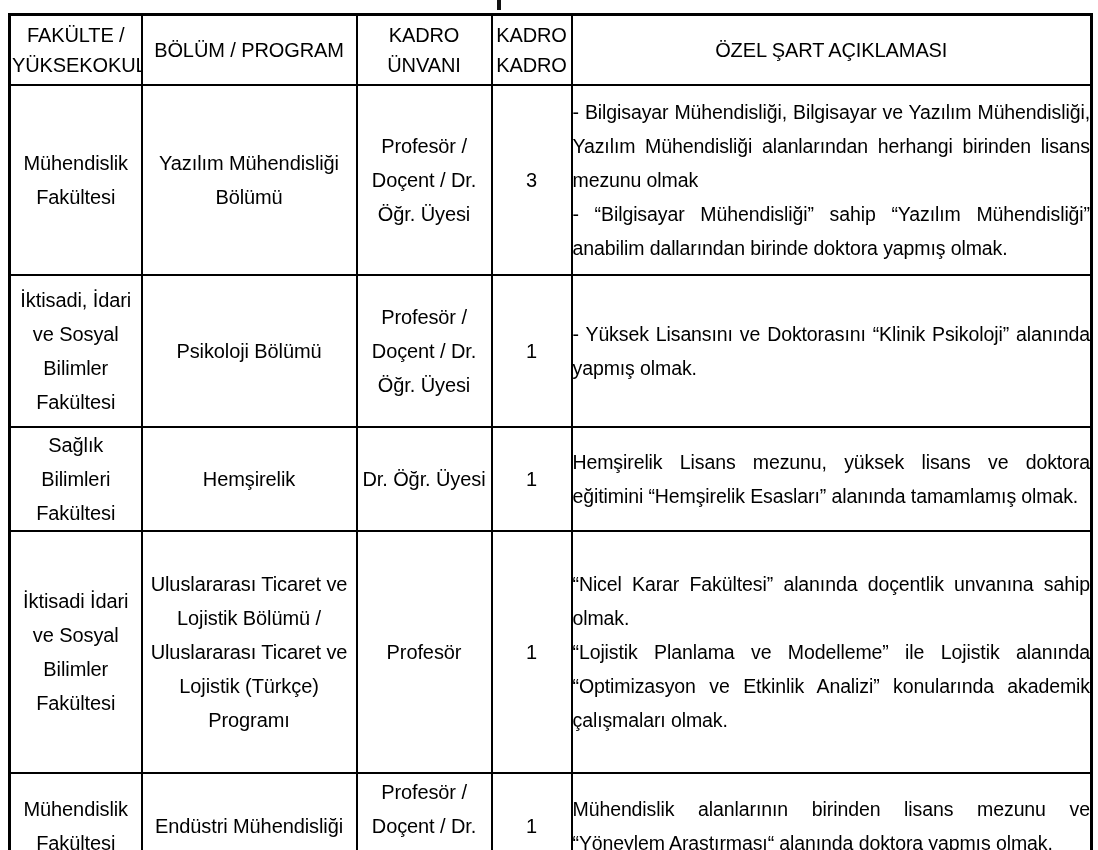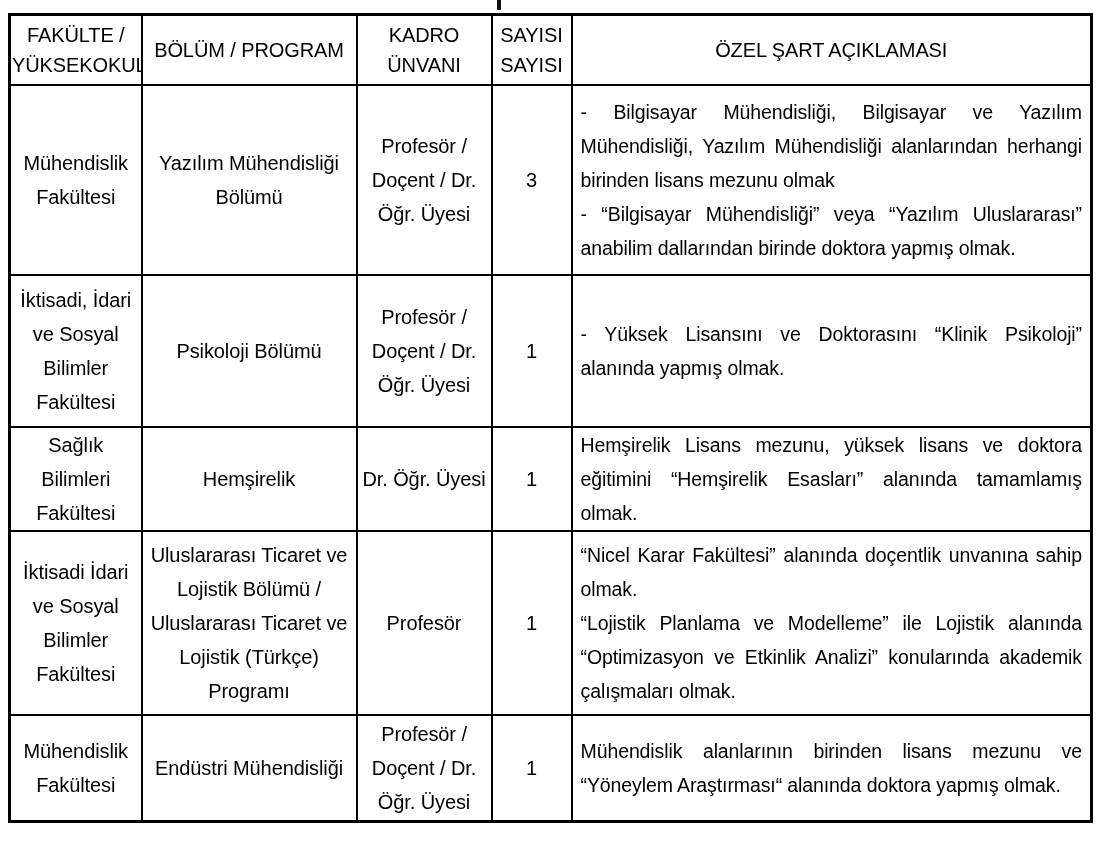--- a/index.html
+++ b/index.html
@@ -19,21 +19,21 @@
     border:2px solid #000;padding:0;vertical-align:middle;
     font-weight:normal;letter-spacing:-0.1px;overflow:hidden;
   }
   th{
     text-align:center;font-size:20px;line-height:30px;padding:2px 1px;
   }
   td.center{
     text-align:center;font-size:20px;line-height:34px;padding:0 2px;
   }
   td.req{
-    text-align:justify;font-size:19.5px;line-height:34px;padding:0 8px;
+    text-align:justify;font-size:19.5px;line-height:34px;padding:0 0;
   }
   td.req p{margin:0;}
 </style>
 </head>
 <body>
 
 <div class="clipped-fragment"></div>
 
 <table class="positions">
   <colgroup>
@@ -41,52 +41,52 @@
     <col style="width:215px">
     <col style="width:135px">
     <col style="width:80px">
     <col style="width:520px">
   </colgroup>
   <tbody>
       <tr style="height:70px">
     <th>FAKÜLTE / YÜKSEKOKUL</th>
     <th>BÖLÜM / PROGRAM</th>
     <th>KADRO ÜNVANI</th>
-    <th>SAYISI SAYISI</th>
+    <th>KADRO KADRO</th>
     <th>ÖZEL ŞART AÇIKLAMASI</th>
   </tr>
   <tr style="height:190px">
     <td class="center">Mühendislik Fakültesi</td>
     <td class="center">Yazılım Mühendisliği Bölümü</td>
     <td class="center">Profesör / Doçent / Dr. Öğr. Üyesi</td>
     <td class="center">3</td>
     <td class="req">
       <p>- Bilgisayar Mühendisliği, Bilgisayar ve Yazılım Mühendisliği, Yazılım Mühendisliği alanlarından herhangi birinden lisans mezunu olmak</p>
-      <p>- “Bilgisayar Mühendisliği” veya “Yazılım Uluslararası” anabilim dallarından birinde doktora yapmış olmak.</p>
+      <p>- “Bilgisayar Mühendisliği” sahip “Yazılım Mühendisliği” anabilim dallarından birinde doktora yapmış olmak.</p>
     </td>
   </tr>
   <tr style="height:152px">
     <td class="center">İktisadi, İdari ve Sosyal Bilimler Fakültesi</td>
     <td class="center">Psikoloji Bölümü</td>
     <td class="center">Profesör / Doçent / Dr. Öğr. Üyesi</td>
     <td class="center">1</td>
     <td class="req">
       <p>- Yüksek Lisansını ve Doktorasını “Klinik Psikoloji” alanında yapmış olmak.</p>
     </td>
   </tr>
   <tr style="height:81px">
     <td class="center">Sağlık Bilimleri Fakültesi</td>
     <td class="center">Hemşirelik</td>
     <td class="center">Dr. Öğr. Üyesi</td>
     <td class="center">1</td>
     <td class="req">
       <p>Hemşirelik Lisans mezunu, yüksek lisans ve doktora eğitimini “Hemşirelik Esasları” alanında tamamlamış olmak.</p>
     </td>
   </tr>
-  <tr style="height:184px">
+  <tr style="height:242px">
     <td class="center">İktisadi İdari ve Sosyal Bilimler Fakültesi</td>
     <td class="center">Uluslararası Ticaret ve Lojistik Bölümü / Uluslararası Ticaret ve Lojistik (Türkçe) Programı</td>
     <td class="center">Profesör</td>
     <td class="center">1</td>
     <td class="req">
       <p>“Nicel Karar Fakültesi” alanında doçentlik unvanına sahip olmak.</p>
       <p>“Lojistik Planlama ve Modelleme” ile Lojistik alanında “Optimizasyon ve Etkinlik Analizi” konularında akademik çalışmaları olmak.</p>
     </td>
   </tr>
   <tr style="height:107px">

